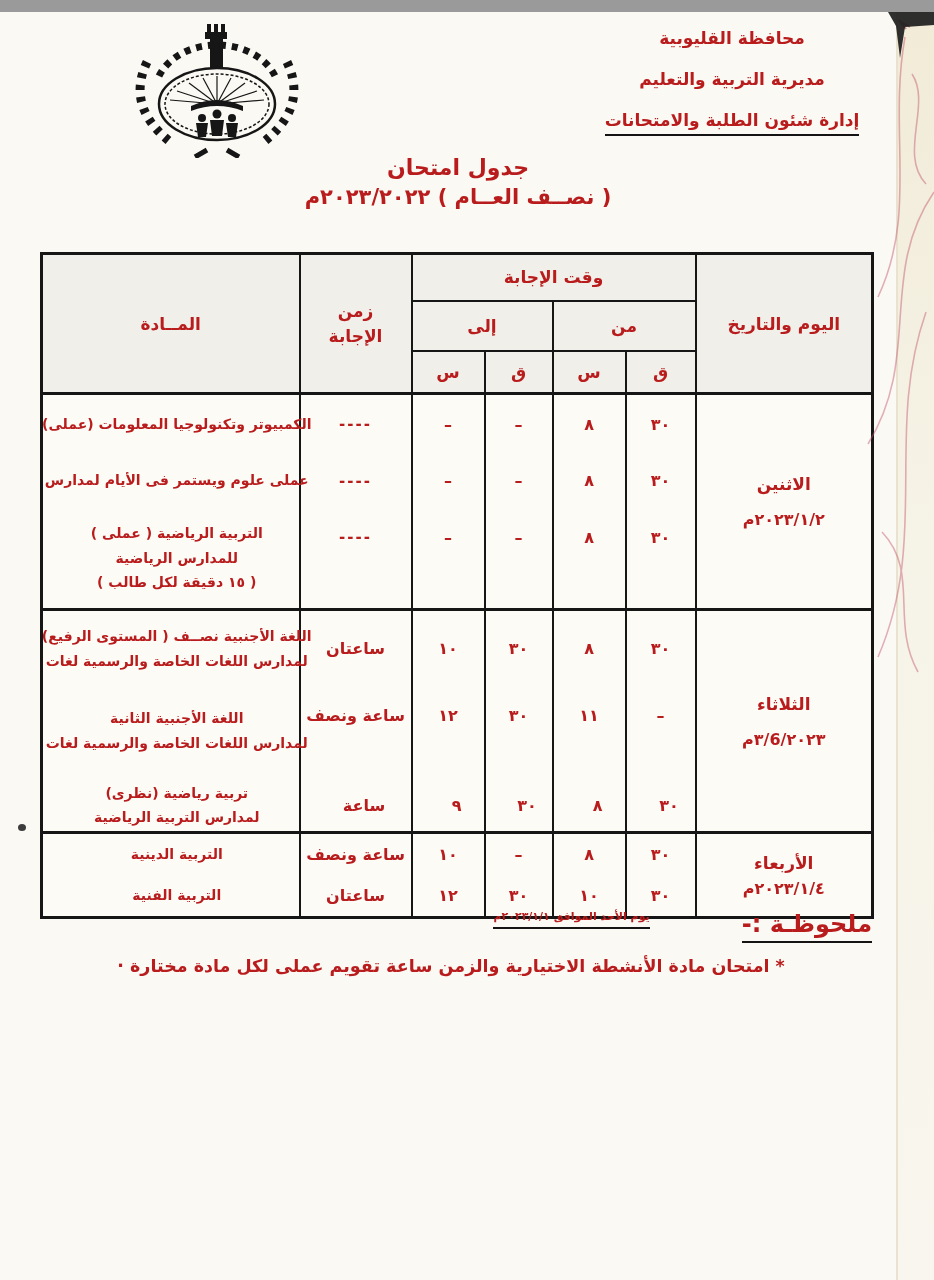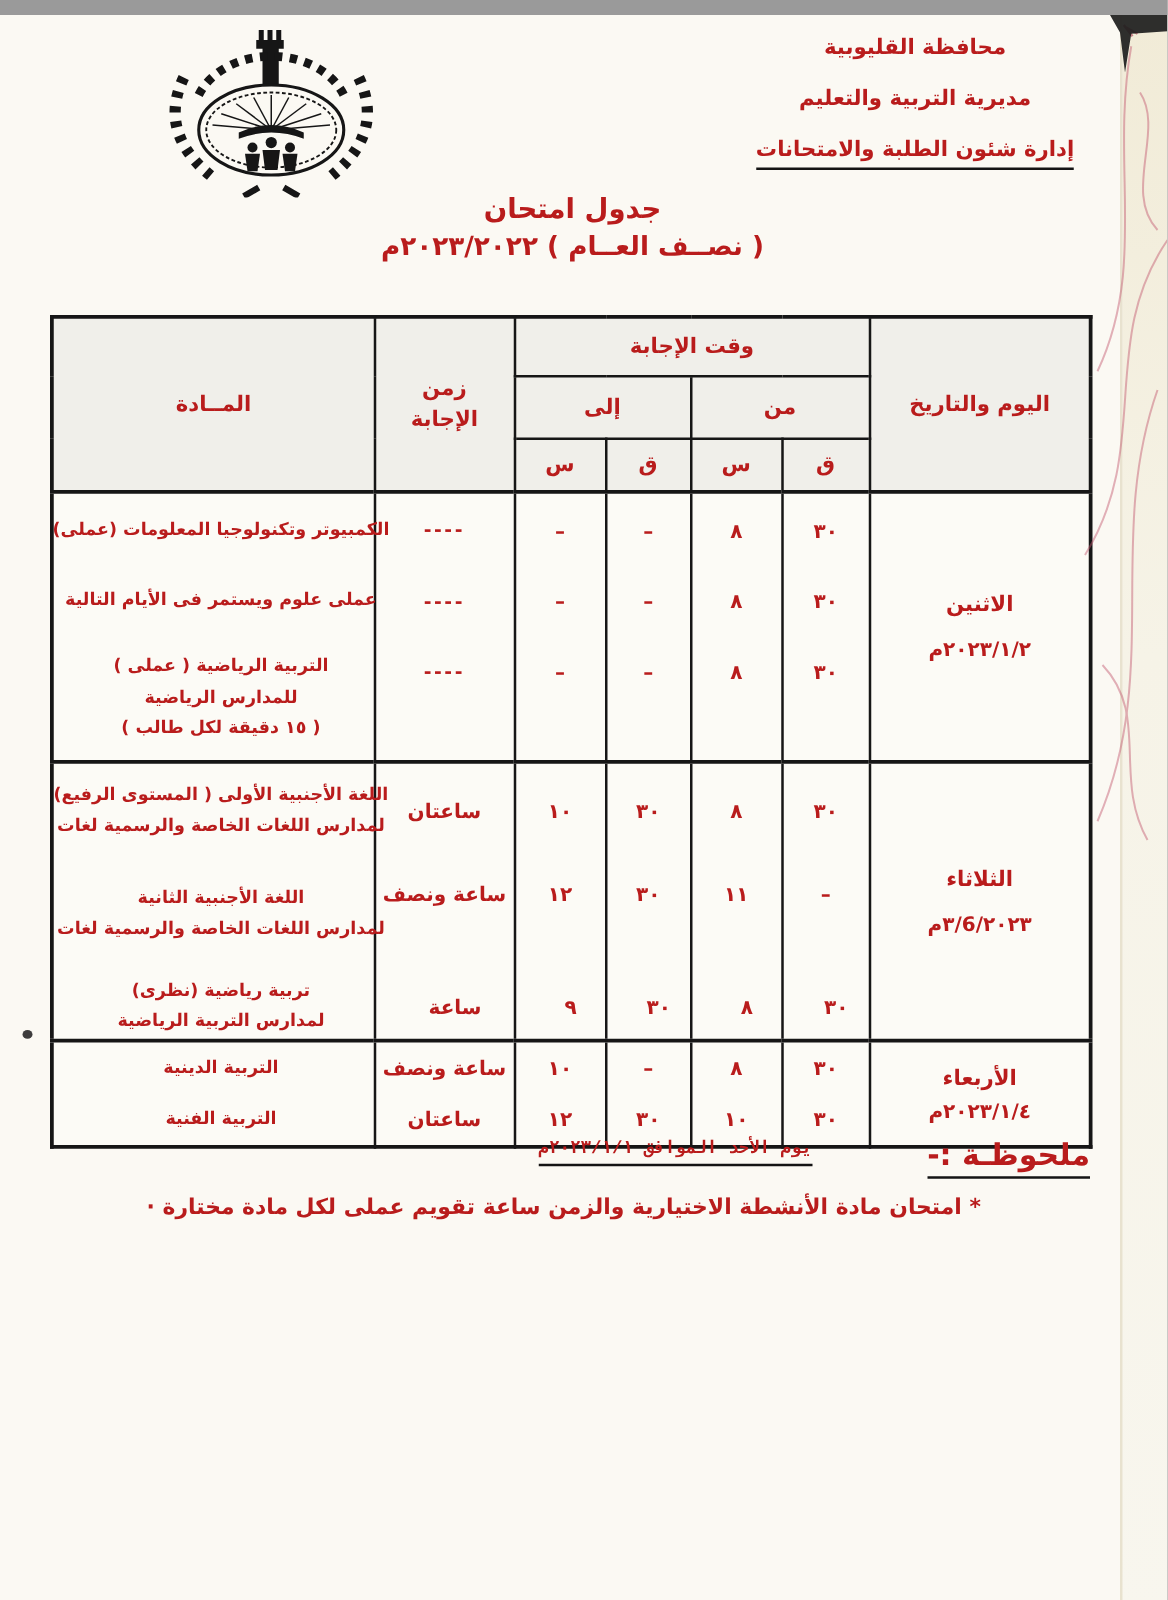--- a/index.html
+++ b/index.html
@@ -52,21 +52,21 @@
   .dash-val{font-size:15px;letter-spacing:2px;}
   .dur-val{font-size:16px;white-space:nowrap;}
   .subj-cell .slot{padding-right:4px;padding-left:16px;}
   .subj-line{font-size:14px;line-height:1.75;white-space:nowrap;}
   .day-name{font-size:17px;margin-bottom:16px;}
   .day-date{font-size:16px;}
   
   .note{position:absolute;top:898px;right:62px;left:60px;font-weight:bold;}
   .note-row1{display:flex;align-items:flex-start;}
   .note-label{font-size:24px;border-bottom:2.5px solid #141414;padding-bottom:3px;}
-  .note-sunday{font-size:14px;border-bottom:2.5px solid #141414;padding-bottom:4px;margin-right:92px;font-family:Liberation Mono, monospace;}
+  .note-sunday{font-size:11px;border-bottom:2.5px solid #141414;padding-bottom:4px;margin-right:92px;}
   .note-row2{margin-top:13px;padding-right:30px;font-size:17.5px;text-align:center;}
 </style>
 </head>
 <body>
 
 <div class="page">
 
   <div class="right-strip"></div>
 
   <svg class="logo" width="205" height="138" viewBox="0 0 205 138">
@@ -177,21 +177,21 @@
         <td>
           <div class="slot sl-58 dash-val">----</div>
           <div class="slot sl-55 dash-val">----</div>
           <div class="slot sl-100 vtop-100 dash-val">----</div>
         </td>
         <td class="subj-cell">
           <div class="slot sl-58">
             <div class="subj-line">الكمبيوتر وتكنولوجيا المعلومات (عملى)</div>
           </div>
           <div class="slot sl-55">
-            <div class="subj-line">عملى علوم ويستمر فى الأيام التالية</div>
+            <div class="subj-line">عملى علوم ويستمر فى الأيام لمدارس</div>
           </div>
           <div class="slot sl-100">
             <div class="subj-line">التربية الرياضية ( عملى )</div>
             <div class="subj-line">للمدارس الرياضية</div>
             <div class="subj-line">( ١٥ دقيقة لكل طالب )</div>
           </div>
         </td>
       </tr>
 
       <tr>
@@ -219,21 +219,21 @@
           <div class="slot sl-93 vtop-93 num-val">١٢</div>
           <div class="slot sl-52 num-val">٩</div>
         </td>
         <td>
           <div class="slot sl-75 dur-val">ساعتان</div>
           <div class="slot sl-93 vtop-93 dur-val">ساعة ونصف</div>
           <div class="slot sl-52 dur-val">ساعة</div>
         </td>
         <td class="subj-cell">
           <div class="slot sl-75">
-            <div class="subj-line">اللغة الأجنبية الأولى ( المستوى الرفيع)</div>
+            <div class="subj-line">اللغة الأجنبية نصــف ( المستوى الرفيع)</div>
             <div class="subj-line">لمدارس اللغات الخاصة والرسمية لغات</div>
           </div>
           <div class="slot sl-93 vtop-93">
             <div class="subj-line">اللغة الأجنبية الثانية</div>
             <div class="subj-line">لمدارس اللغات الخاصة والرسمية لغات</div>
           </div>
           <div class="slot sl-52">
             <div class="subj-line">تربية رياضية (نظرى)</div>
             <div class="subj-line">لمدارس التربية الرياضية</div>
           </div>

